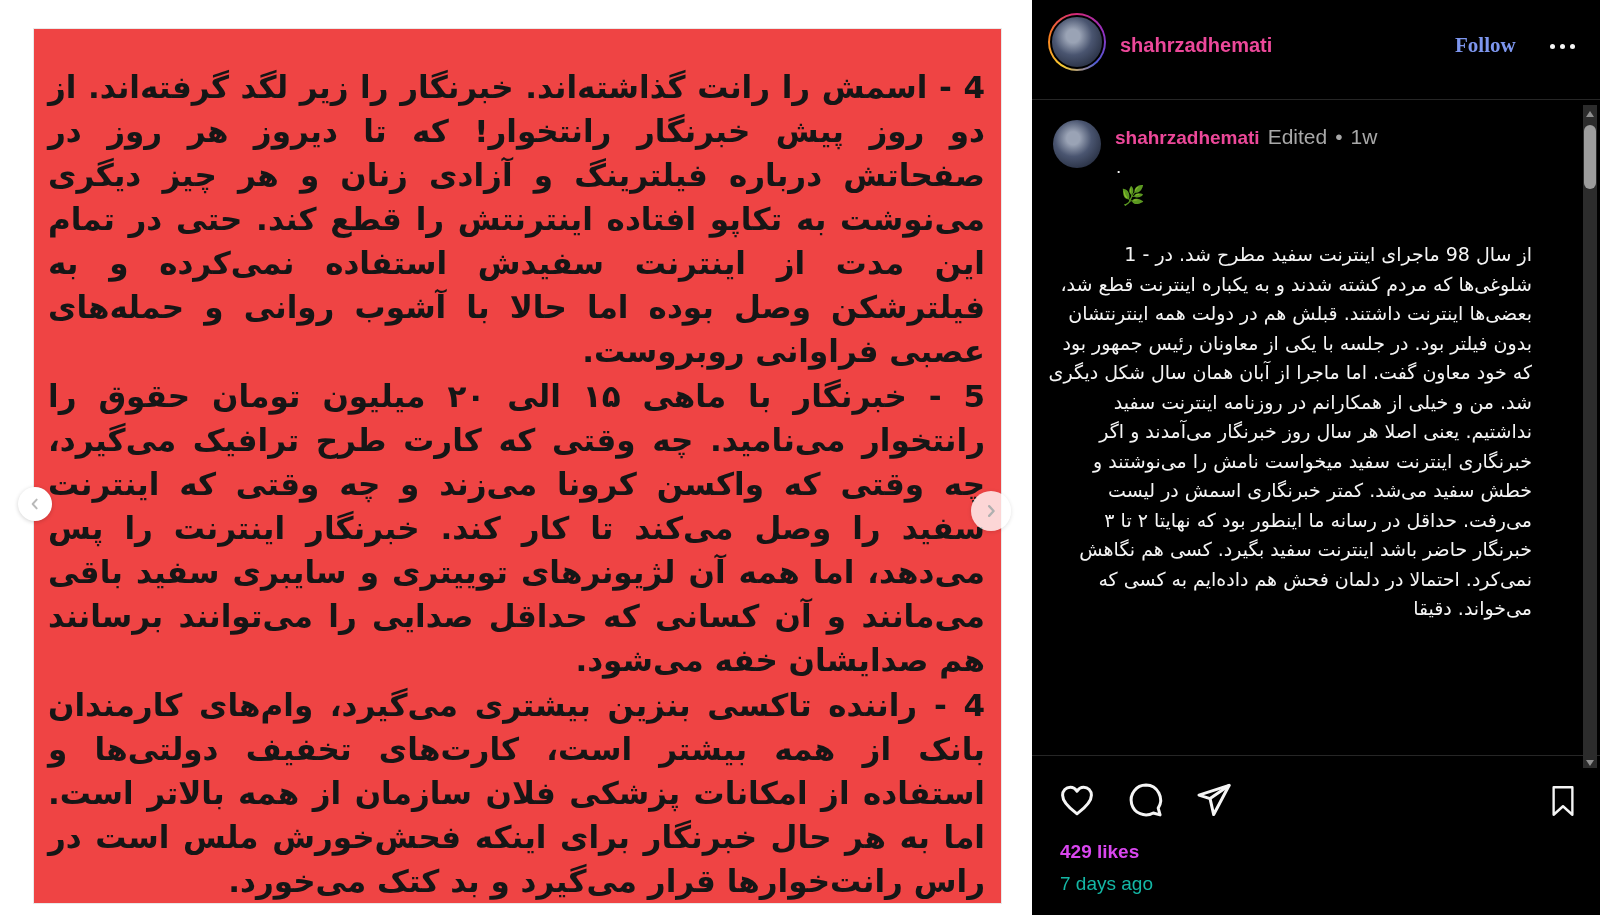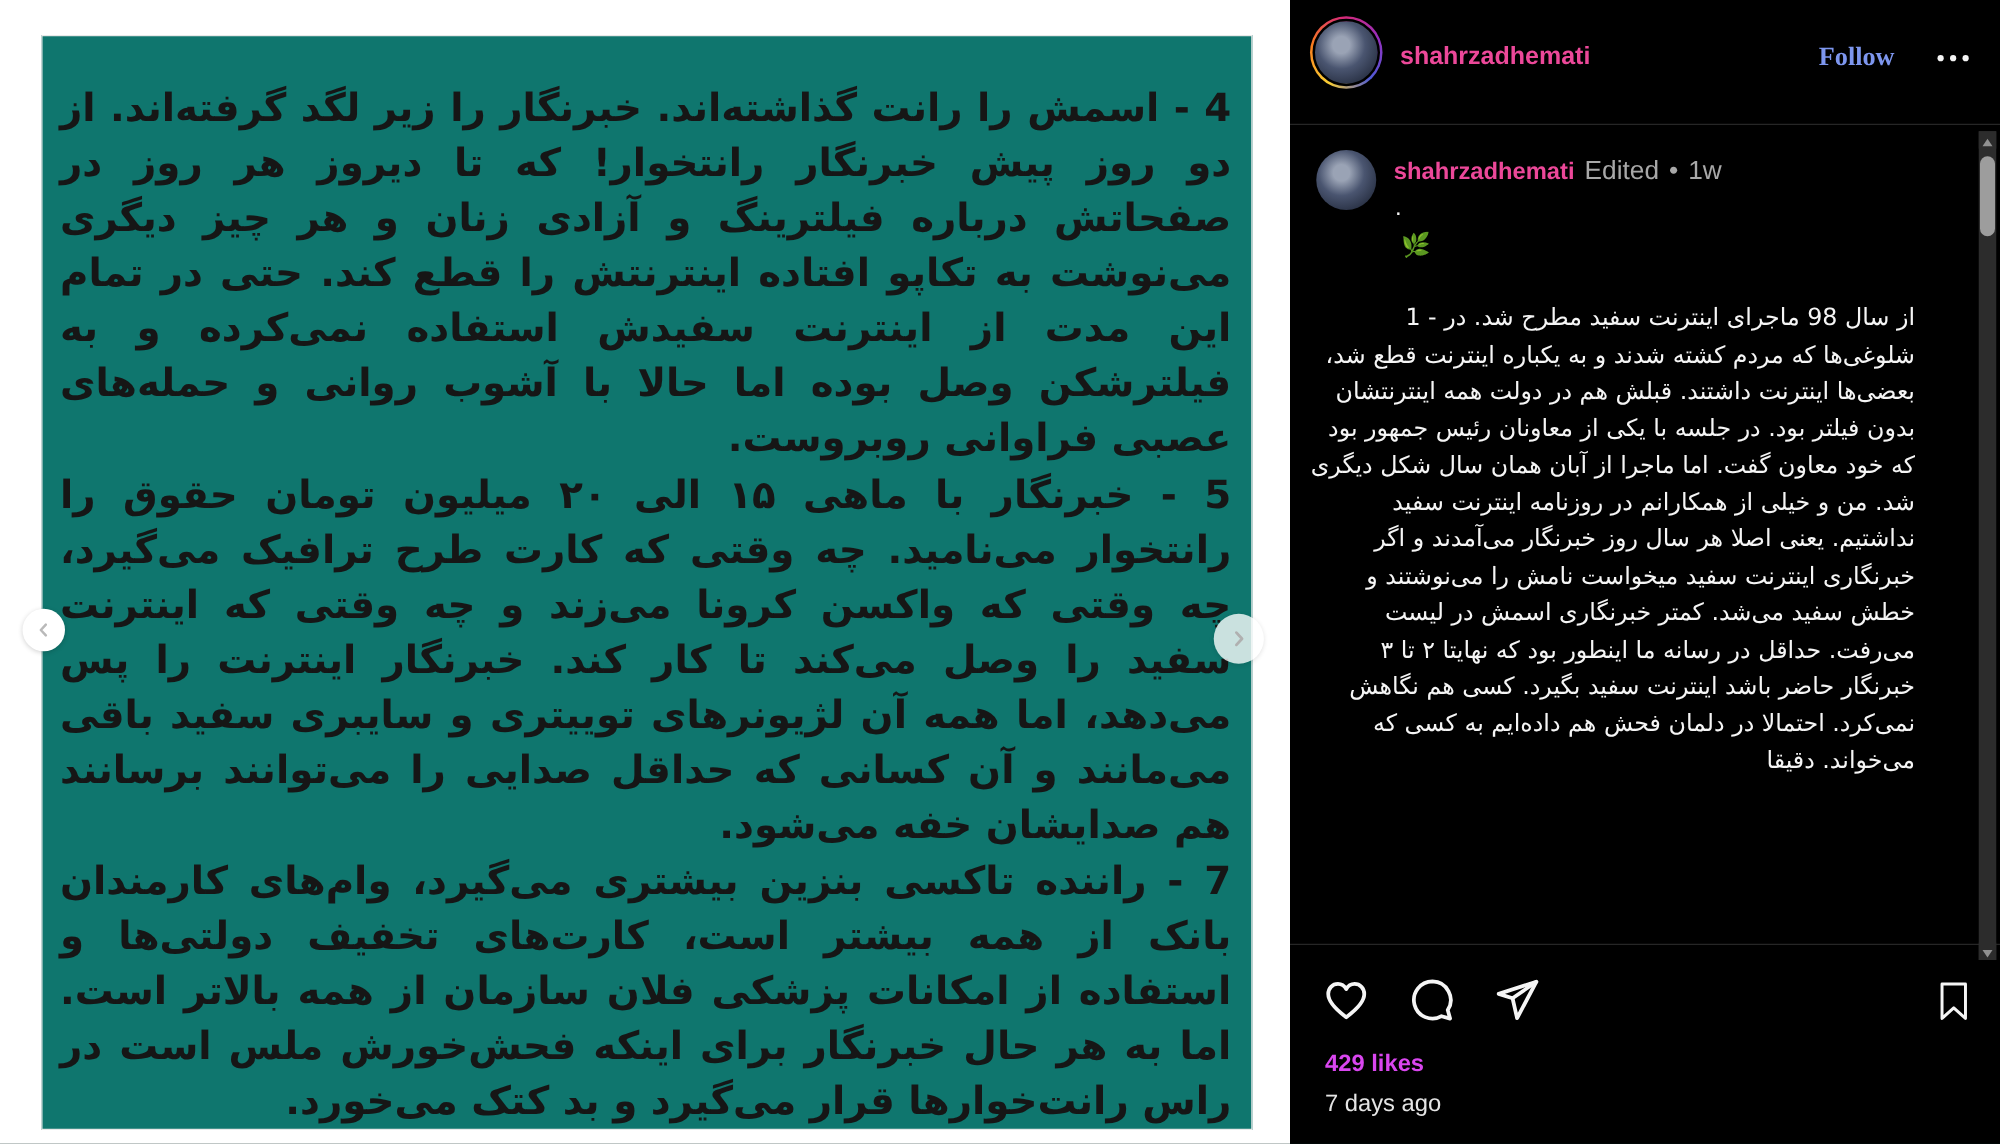--- a/index.html
+++ b/index.html
@@ -7,21 +7,21 @@
     width:1600px;height:915px;position:relative;overflow:hidden;
     background:#000;font-family:"Liberation Sans", sans-serif;
     -webkit-font-smoothing:antialiased;
   }
   
   .media-pane{
     position:absolute;left:0;top:0;width:1032px;height:915px;background:#ffffff;
   }
   .media-inner{
     position:absolute;left:33px;top:28px;width:969px;height:876px;
-    background:#0f766e;border:1px solid #e9e9e9;box-sizing:border-box;
+    background:#ef4444;border:1px solid #e9e9e9;box-sizing:border-box;
     overflow:hidden;
   }
   .media-text{
     position:absolute;left:14px;right:16px;top:36px;
     direction:rtl;text-align:justify;text-align-last:right;
     font-family:"DejaVu Sans","Liberation Sans",sans-serif;
     font-weight:700;font-size:31px;line-height:44px;color:#161616;
   }
   .media-text p{margin:0 0 1px 0;}
   .carousel-btn{
@@ -93,21 +93,21 @@
     position:absolute;background:none;border:none;padding:0;cursor:pointer;display:block;
   }
   .icon-btn svg{display:block;stroke:#f5f5f5;fill:none;stroke-width:1.9;
     stroke-linecap:round;stroke-linejoin:round;}
   .like-btn{left:26px;top:11px;}
   .comment-btn{left:95px;top:11px;}
   .share-btn{left:163px;top:11px;}
   .save-btn{left:516px;top:13px;}
   .likes-row{position:absolute;left:28px;top:841px;font-weight:700;font-size:19px;
     color:#d946ef;cursor:pointer;}
-  .time-row{position:absolute;left:28px;top:873px;font-size:19px;color:#e5e5e5;}
+  .time-row{position:absolute;left:28px;top:873px;font-size:19px;color:#14b8a6;}
   
   .scrollbar{
     position:absolute;left:551px;top:105px;width:14px;height:663px;background:#2c2c2c;
   }
   .scroll-arrow{position:absolute;left:0;width:14px;height:14px;background:#2c2c2c;border:none;
     padding:0;cursor:pointer;}
   .scroll-arrow.up{top:0;}
   .scroll-arrow.down{bottom:0;}
   .scroll-arrow i{
     display:block;margin:4px auto 0;width:0;height:0;
@@ -121,21 +121,21 @@
   }
 </style>
 </head>
 <body>
 
 <div class="media-pane">
   <div class="media-inner">
     <div class="media-text">
       <p>4 - اسمش را رانت گذاشته‌اند. خبرنگار را زیر لگد گرفته‌اند. از دو روز پیش خبرنگار رانتخوار! که تا دیروز هر روز در صفحاتش درباره فیلترینگ و آزادی زنان و هر چیز دیگری می‌نوشت به تکاپو افتاده اینترنتش را قطع کند. حتی در تمام این مدت از اینترنت سفیدش استفاده نمی‌کرده و به فیلترشکن وصل بوده اما حالا با آشوب روانی و حمله‌های عصبی فراوانی روبروست.</p>
       <p>5 - خبرنگار با ماهی ۱۵ الی ۲۰ میلیون تومان حقوق را رانتخوار می‌نامید. چه وقتی که کارت طرح ترافیک می‌گیرد، چه وقتی که واکسن کرونا می‌زند و چه وقتی که اینترنت سفید را وصل می‌کند تا کار کند. خبرنگار اینترنت را پس می‌دهد، اما همه آن لژیونرهای توییتری و سایبری سفید باقی می‌مانند و آن کسانی که حداقل صدایی را می‌توانند برسانند هم صدایشان خفه می‌شود.</p>
-      <p>7 - راننده تاکسی بنزین بیشتری می‌گیرد، وام‌های کارمندان بانک از همه بیشتر است، کارت‌های تخفیف دولتی‌ها و استفاده از امکانات پزشکی فلان سازمان از همه بالاتر است. اما به هر حال خبرنگار برای اینکه فحش‌خورش ملس است در راس رانت‌خوارها قرار می‌گیرد و بد کتک می‌خورد.</p>
+      <p>4 - راننده تاکسی بنزین بیشتری می‌گیرد، وام‌های کارمندان بانک از همه بیشتر است، کارت‌های تخفیف دولتی‌ها و استفاده از امکانات پزشکی فلان سازمان از همه بالاتر است. اما به هر حال خبرنگار برای اینکه فحش‌خورش ملس است در راس رانت‌خوارها قرار می‌گیرد و بد کتک می‌خورد.</p>
     </div>
   </div>
   <button class="carousel-btn carousel-prev">
     <span>
       <svg width="16" height="16" viewBox="0 0 24 24" fill="none" stroke="#b9b9b9" stroke-width="3" stroke-linecap="round" stroke-linejoin="round">
           <polyline points="14.5,5.5 8.5,12 14.5,18.5"></polyline>
         </svg>
     </span>
   </button>
   <button class="carousel-btn carousel-next">

